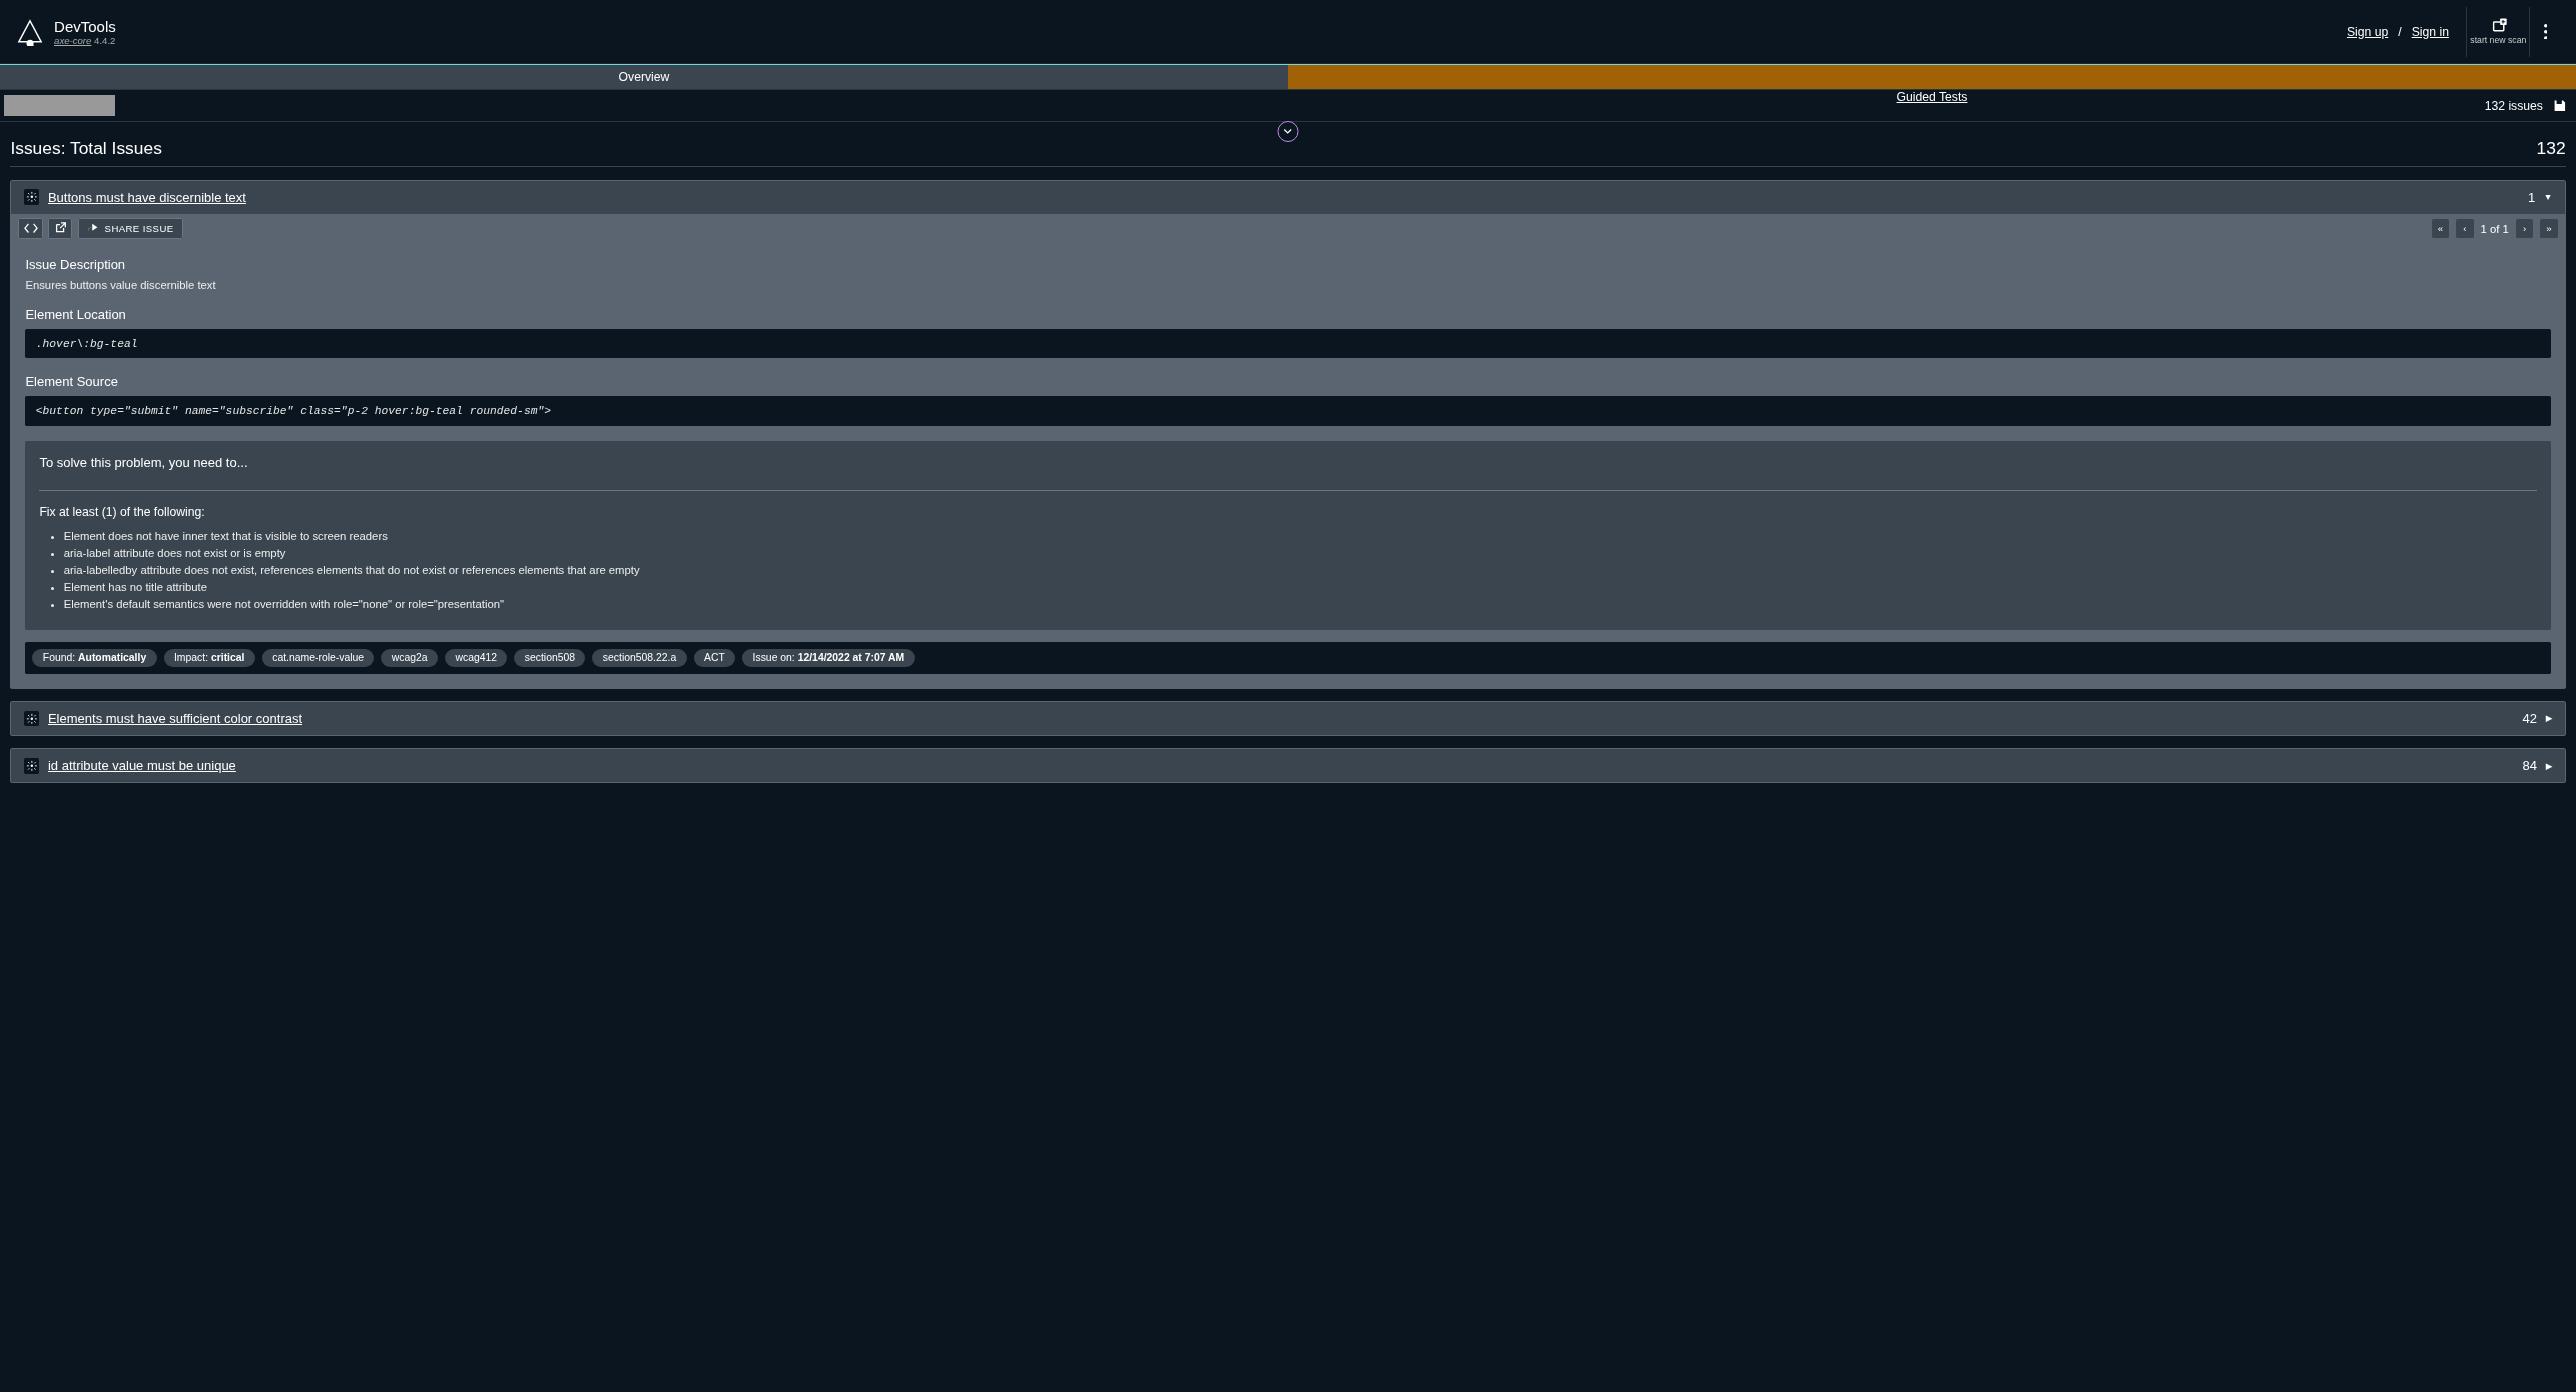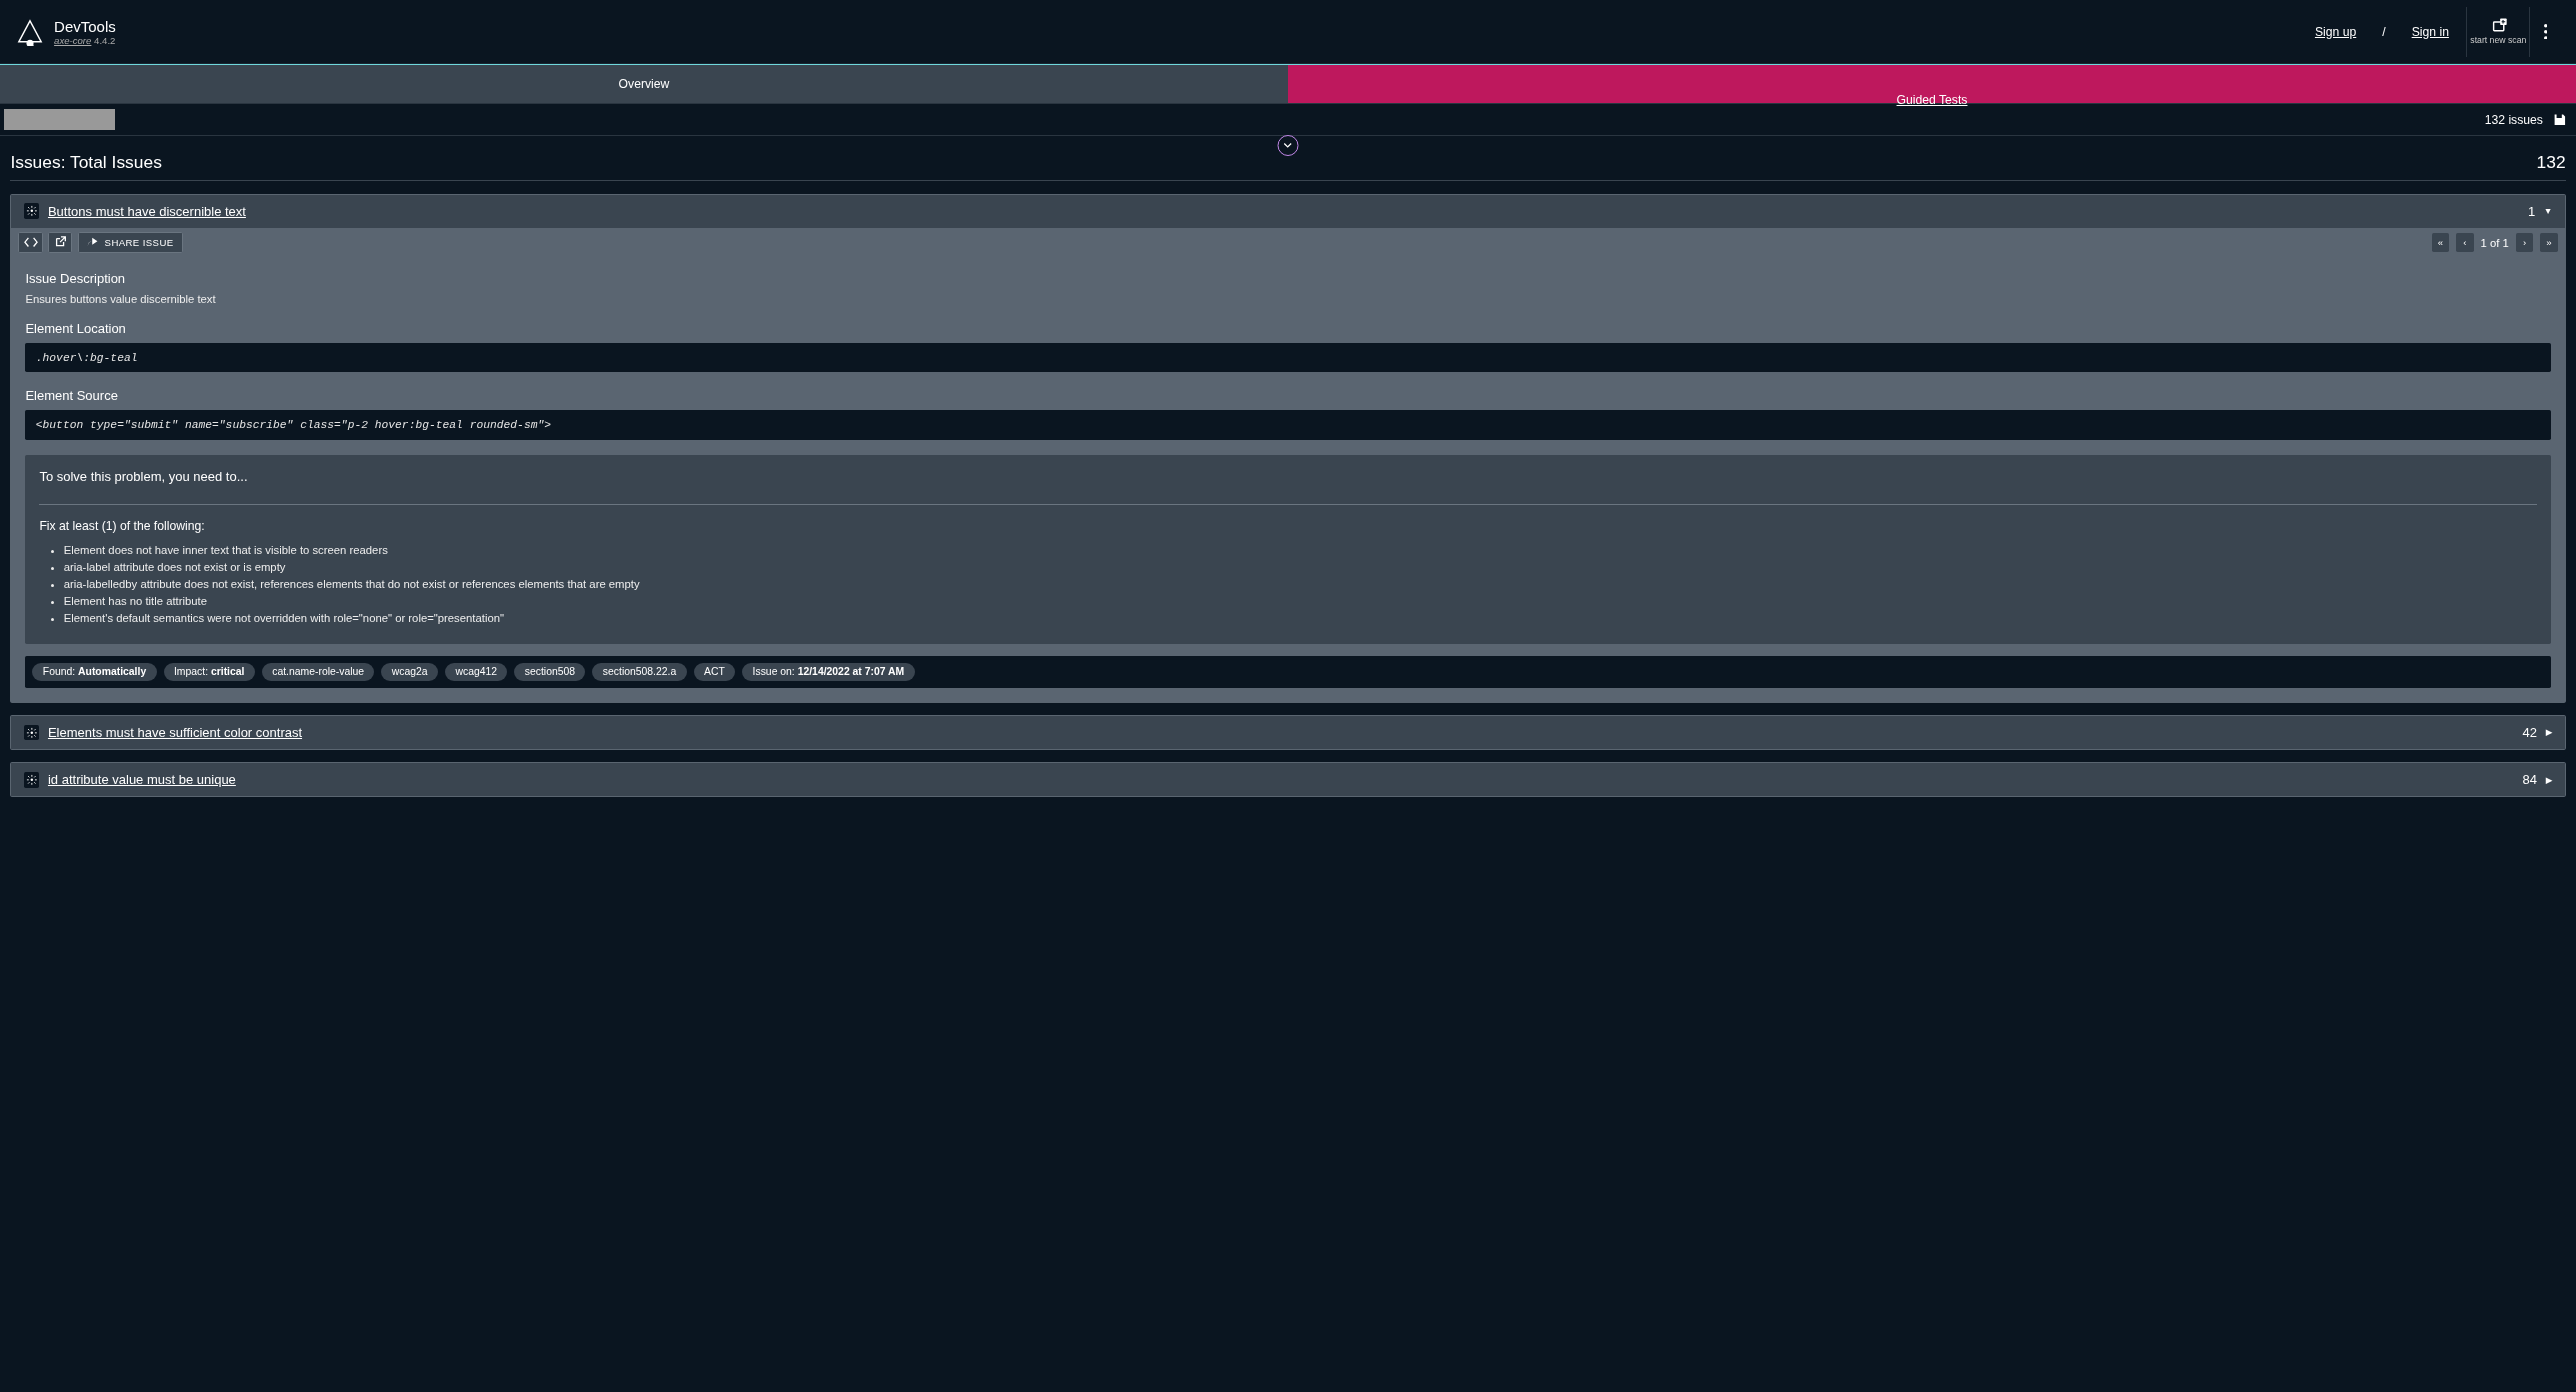--- a/index.html
+++ b/index.html
@@ -22,45 +22,45 @@
   height: 64px;
   border-bottom: 0.9px solid #1a2530;
 }
 .header-left { display: flex; align-items: center; gap: 10.4px; }
 .logo-icon { width: 28px; height: 28px; }
 .logo-text { display: flex; flex-direction: column; }
 .logo-title { font-size: 15px; font-weight: 400; color: #fff; }
 .logo-subtitle { font-size: 9.6px; color: #aaa; }
 .logo-subtitle .link-axe { text-decoration: underline; font-style: italic; }
 .header-right { display: flex; align-items: center; gap: 0; }
-.auth-links { display: flex; align-items: center; gap: 26px; padding-right: 17.4px; }
+.auth-links { display: flex; align-items: center; gap: 10px; padding-right: 17.4px; }
 .auth-links a, .auth-links span { color: #fff; font-size: 12.2px; }
 .auth-links a { text-decoration: underline; }
 .auth-sep { color: #888; }
 .header-action {
   display: flex;
   flex-direction: column;
   align-items: center;
   justify-content: center;
   width: 63px;
   height: 50px;
   border-left: 0.9px solid #2a3540;
   cursor: pointer;
   font-size: 8.7px;
   color: #ccc;
   gap: 1.7px;
 }
 .header-action svg { width: 17.4px; height: 17.4px; }
 .kebab { width: 31px; height: 50px; display: flex; align-items: center; justify-content: center; border-left: 0.9px solid #2a3540; cursor: pointer; }
 .tabs {
   display: flex;
-  background: #be185d;
+  background: #a16207;
   border-bottom: 0.9px solid #2a3540;
   border-top: 1.7px solid #6fd8dd;
-  height: 40px;
+  height: 26px;
 }
 .tab {
   flex: 1;
   display: flex;
   align-items: center;
   justify-content: center;
   font-size: 12.2px;
   cursor: pointer;
 }
 .tab.active { background: #3a4550; color: #fff; border-top: 0; }

